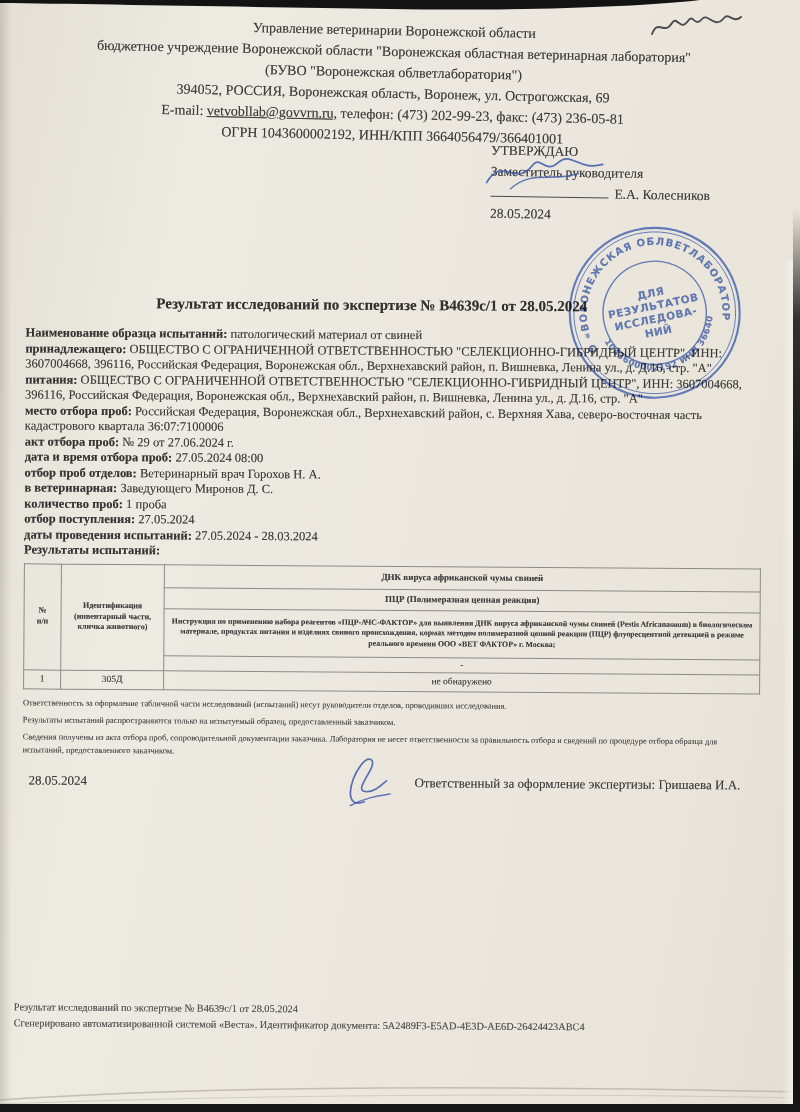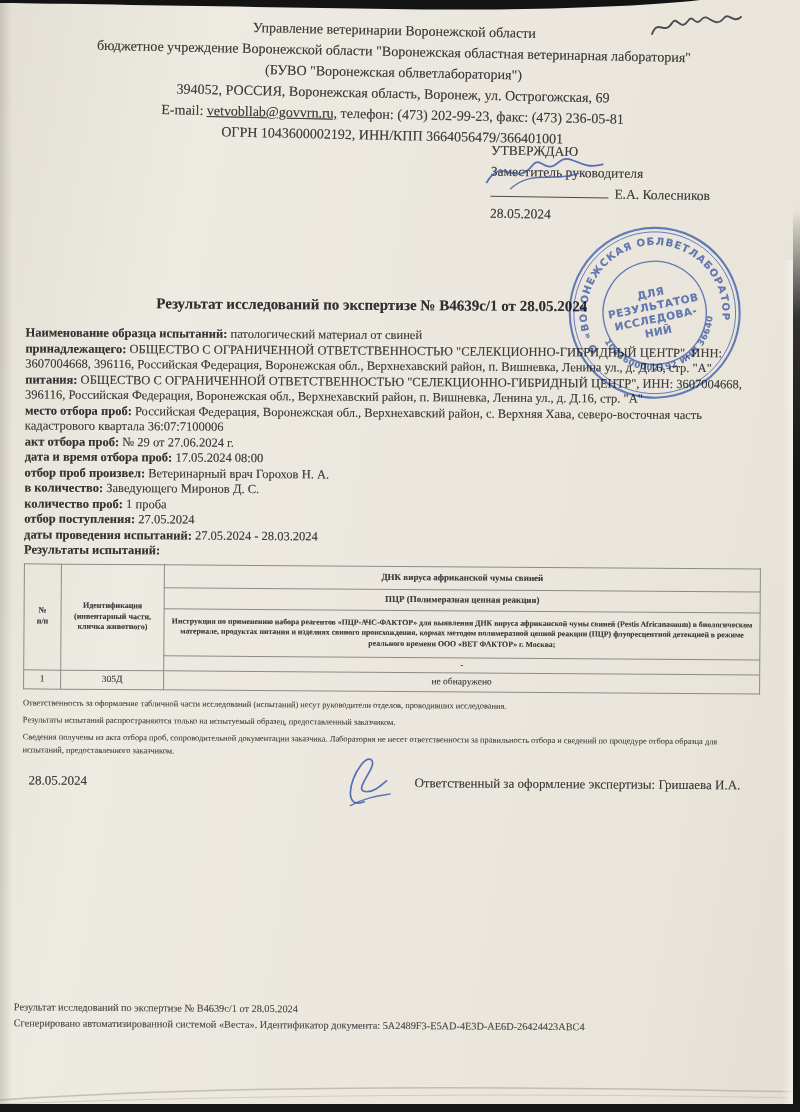--- a/index.html
+++ b/index.html
@@ -138,23 +138,23 @@
 ИССЛЕДОВА-
 НИЙ</div>
     </div>
 
     <div class="flow">
       <p class="field"><b>Наименование образца испытаний:</b> <span>патологический материал от свиней</span></p>
       <p class="field"><b>принадлежащего:</b> <span>ОБЩЕСТВО С ОГРАНИЧЕННОЙ ОТВЕТСТВЕННОСТЬЮ "СЕЛЕКЦИОННО-ГИБРИДНЫЙ ЦЕНТР", ИНН: 3607004668, 396116, Российская Федерация, Воронежская обл., Верхнехавский район, п. Вишневка, Ленина ул., д. Д.16, стр. "А"</span></p>
       <p class="field"><b>питания:</b> <span>ОБЩЕСТВО С ОГРАНИЧЕННОЙ ОТВЕТСТВЕННОСТЬЮ "СЕЛЕКЦИОННО-ГИБРИДНЫЙ ЦЕНТР", ИНН: 3607004668, 396116, Российская Федерация, Воронежская обл., Верхнехавский район, п. Вишневка, Ленина ул., д. Д.16, стр. "А"</span></p>
       <p class="field"><b>место отбора проб:</b> <span>Российская Федерация, Воронежская обл., Верхнехавский район, с. Верхняя Хава, северо-восточная часть кадастрового квартала 36:07:7100006</span></p>
       <p class="field"><b>акт отбора проб:</b> <span>№ 29 от 27.06.2024 г.</span></p>
-      <p class="field"><b>дата и время отбора проб:</b> <span>17.05.2024 08:00</span></p>
-      <p class="field"><b>отбор проб произвел:</b> <span>Ветеринарный врач Горохов Н. А.</span></p>
-      <p class="field"><b>в количество:</b> <span>Заведующего Миронов Д. С.</span></p>
+      <p class="field"><b>дата и время отбора проб:</b> <span>27.05.2024 08:00</span></p>
+      <p class="field"><b>отбор проб отделов:</b> <span>Ветеринарный врач Горохов Н. А.</span></p>
+      <p class="field"><b>в ветеринарная:</b> <span>Заведующего Миронов Д. С.</span></p>
       <p class="field"><b>количество проб:</b> <span>1 проба</span></p>
       <p class="field"><b>отбор поступления:</b> <span>27.05.2024</span></p>
       <p class="field"><b>даты проведения испытаний:</b> <span>27.05.2024 - 28.03.2024</span></p>
       <p class="results-heading">Результаты испытаний:</p>
 
       <table class="results-table">
         <tbody>
             <tr>
           <td class="c1 colhead" rowspan="4"><span class="pre">№
 п/п</span></td>

